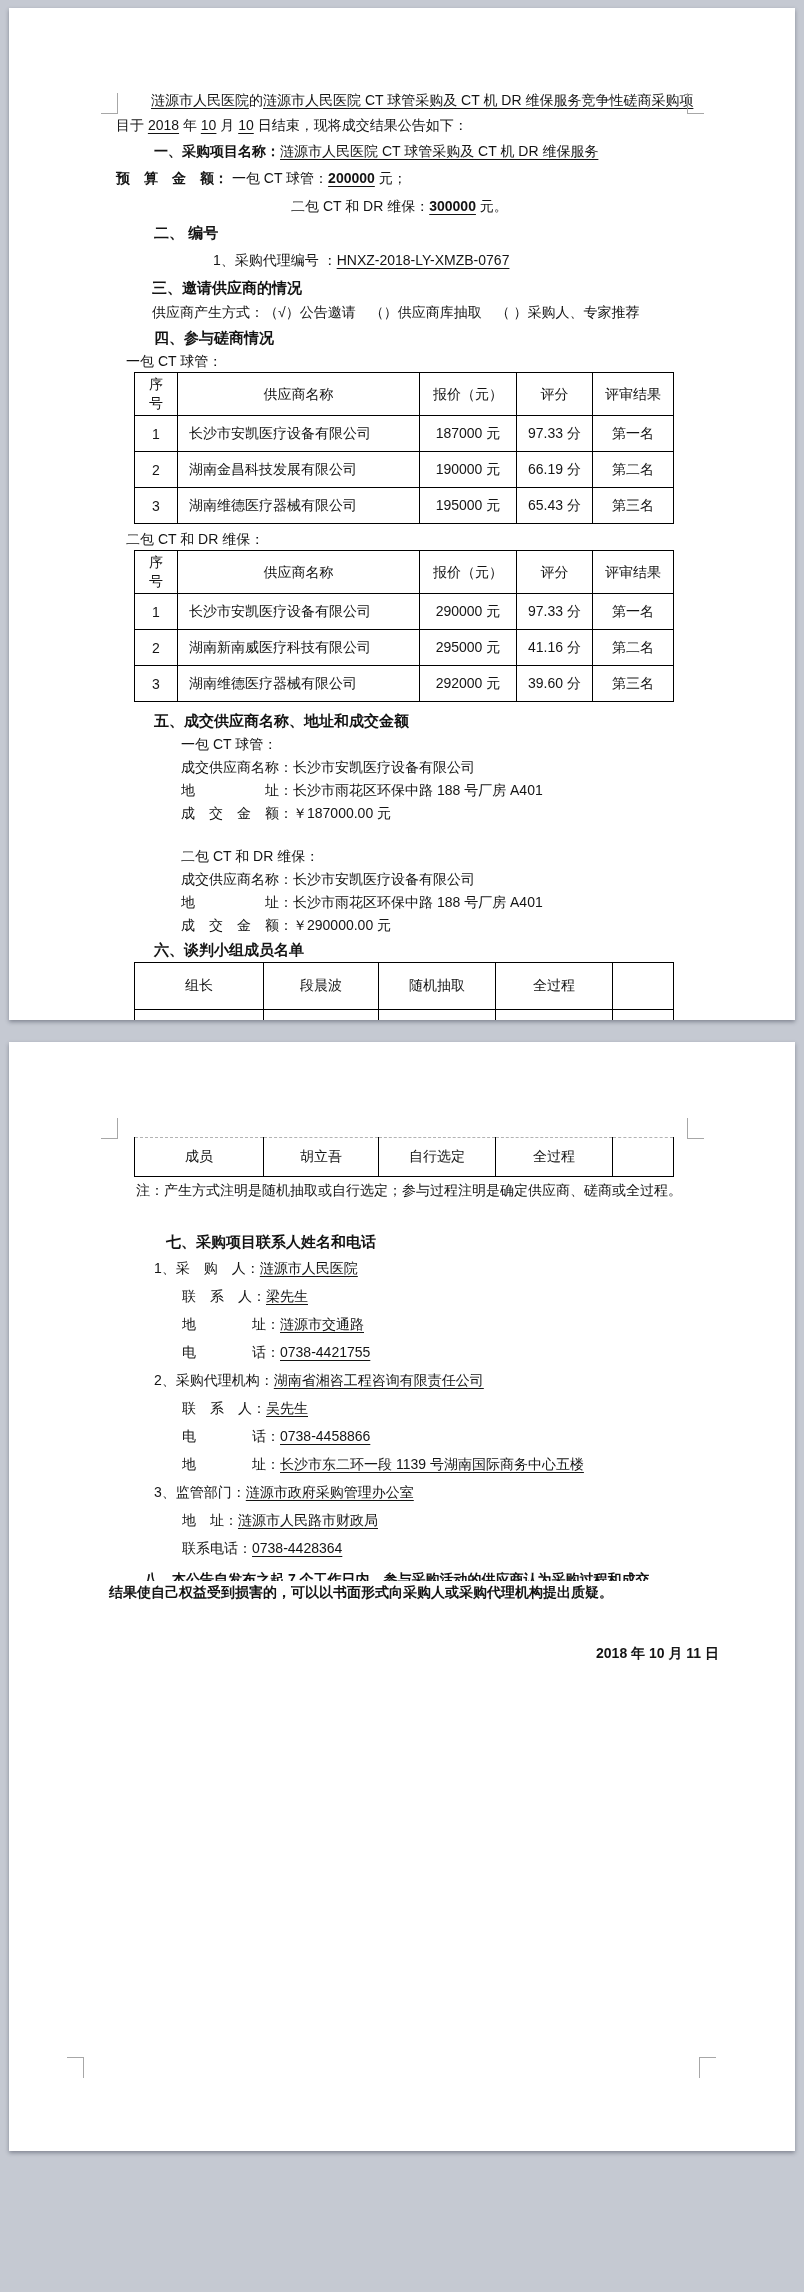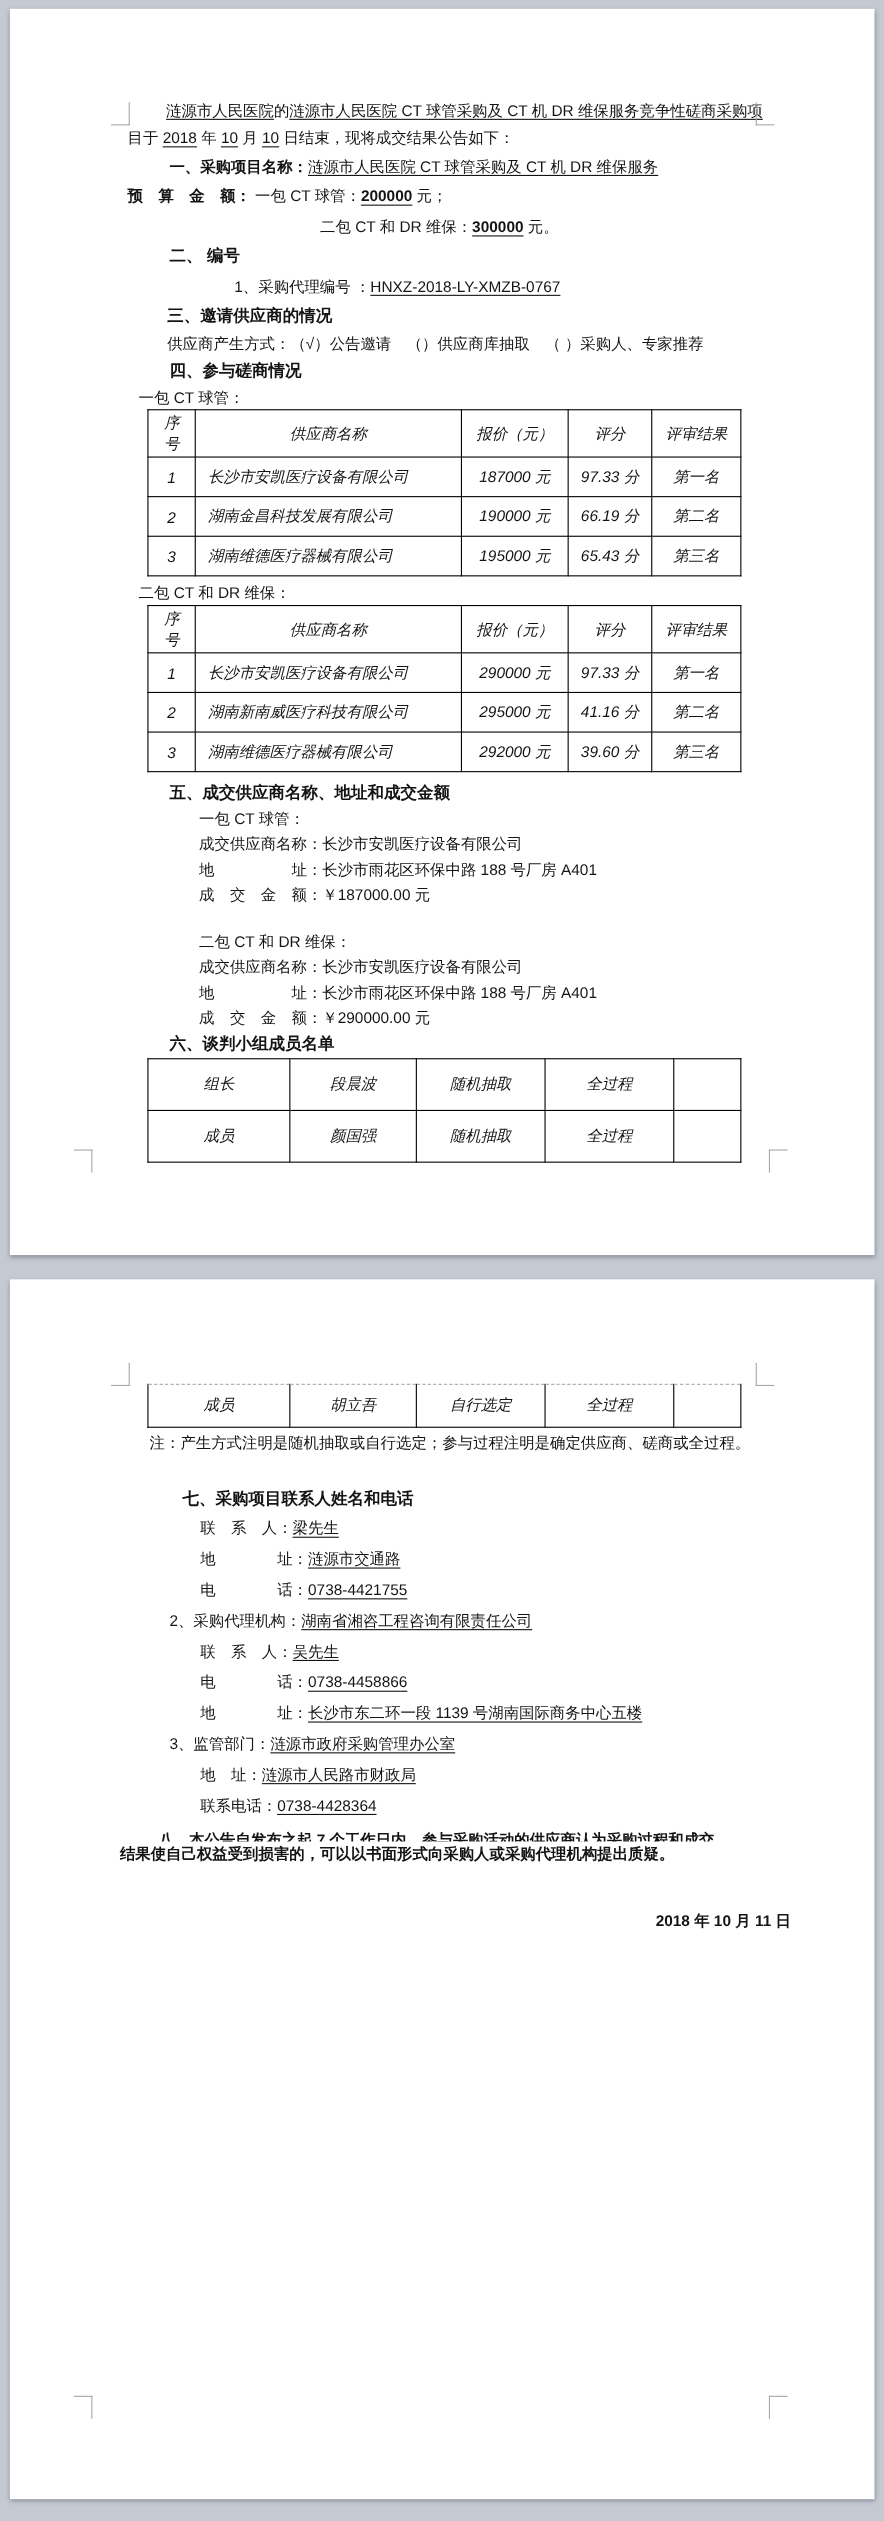--- a/index.html
+++ b/index.html
@@ -10,21 +10,21 @@
     color:#141414;
     -webkit-font-smoothing:antialiased;
   }
   .page {
     position:relative;
     width:786px; margin:0 auto;
     background:#ffffff;
     box-shadow:0 2px 4px rgba(50,55,70,.45);
     overflow:hidden;
   }
-  .page-1 { height:1133px; margin-top:8px; margin-bottom:22px; }
+  .page-1 { height:1012px; margin-top:8px; margin-bottom:22px; }
   .page-2 { height:1109px; }
   .body-1 { padding:80px 70px 0 107px; font-size:14px; }
   .body-2 { padding:95px 70px 0 107px; font-size:14px; }
 
   
   .mark { position:absolute; width:16px; height:20px; border:0 solid #a7a7a7; }
   .mark.tl { border-right-width:1px; border-bottom-width:1px; }
   .mark.tr { border-left-width:1px;  border-bottom-width:1px; }
   .mark.bl { border-right-width:1px; border-top-width:1px; }
   .mark.br { border-left-width:1px;  border-top-width:1px; }
@@ -34,21 +34,21 @@
 
   .intro { line-height:25px; }
   .intro .l1 { text-indent:35px; white-space:nowrap; }
   .s1-line { margin-left:38px; line-height:26px; white-space:nowrap; }
   .budget-line1 { line-height:28px; white-space:nowrap; }
   .budget-line2 { margin-left:175px; line-height:28px; white-space:nowrap; }
   .s2-item { margin-left:97px; line-height:30px; white-space:nowrap; }
   .s3-body { margin-left:36px; line-height:25px; white-space:nowrap; }
   .tbl-caption { margin-left:10px; line-height:22px; white-space:nowrap; }
 
-  table.doc-table { border-collapse:collapse; margin-left:18px; table-layout:fixed;font-style:italic; }
+  table.doc-table { border-collapse:collapse; margin-left:18px; table-layout:fixed; }
   table.doc-table th, table.doc-table td {
     border:1px solid #000; text-align:center; font-weight:normal;
     font-size:14px; padding:1px 6px; overflow:hidden;
   }
   table.suppliers th { height:40px; line-height:19px; }
   table.suppliers th.seq { word-break:break-all; padding:0 9px; }
   table.suppliers td { height:33px; }
   table.suppliers td.name { text-align:left; padding-left:11px; }
   table.committee th { height:34px; }
   table.committee td { height:44px; }
@@ -270,20 +270,23 @@
             <td>全过程</td>
             <td></td>
       </tr>
     </tbody>
       </table>
     <div class="note-line">注：产生方式注明是随机抽取或自行选定；参与过程注明是确定供应商、磋商或全过程。</div>
 
     <div class="cont-gap"></div>
     <div class="sec-title" style="margin-left:50px;">七、采购项目联系人姓名和电话</div>
 
+    <div class="s7-item">
+      <span>1、采　购　人：</span><span class="u">涟源市人民医院</span>
+    </div>
     <div class="s7-sub">
       <span>联　系　人：</span><span class="u">梁先生</span>
     </div>
     <div class="s7-sub">
       <span>地　　　　址：</span><span class="u">涟源市交通路</span>
     </div>
     <div class="s7-sub">
       <span>电　　　　话：</span><span class="u">0738-4421755</span>
     </div>
 

